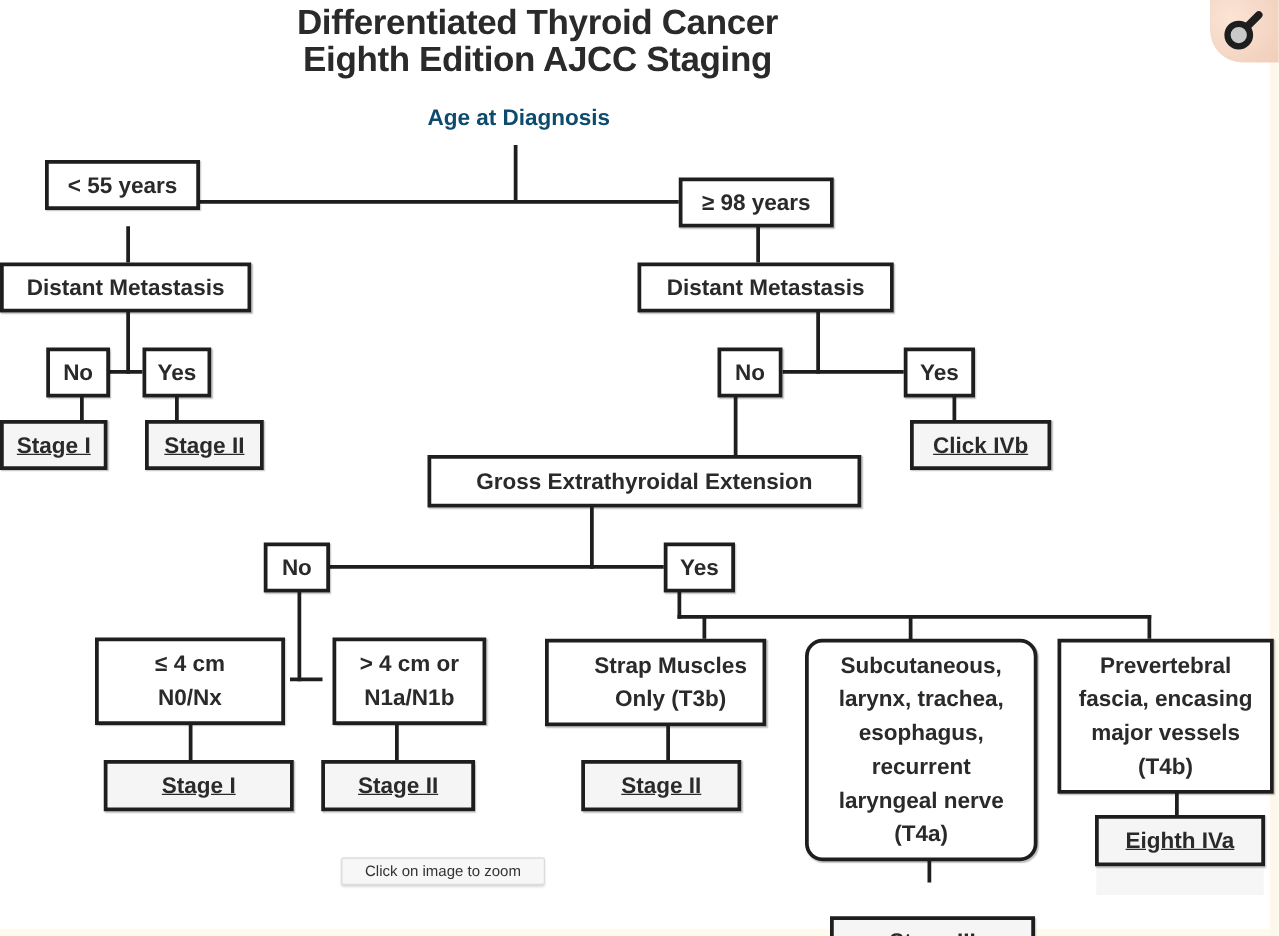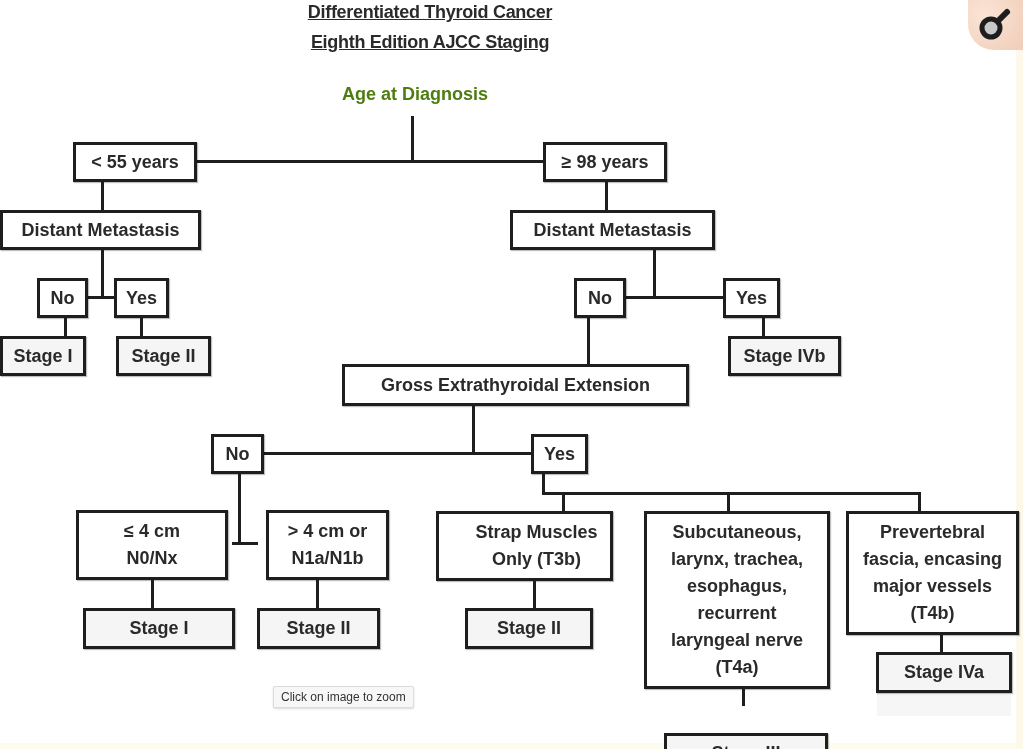--- a/index.html
+++ b/index.html
@@ -5,85 +5,85 @@
   html, body { margin:0; padding:0; }
   body {
     width:1023px; height:749px; position:relative; overflow:hidden;
     background:#ffffff;
     font-family:"Liberation Sans", "DejaVu Sans", sans-serif;
   }
   .bottom-strip { position:absolute; left:0; top:743px; width:1023px; height:6px; background:#fdfbee; }
   .right-strip { position:absolute; left:1016px; top:0; width:7px; height:749px; background:#fdf8ea; }
   .title {
     position:absolute; left:230px; width:400px; text-align:center;
-    font-weight:bold; font-size:18px; color:#2a2a2a; letter-spacing:-0.3px;text-decoration:underline;
+    font-weight:bold; font-size:28px; color:#2a2a2a; letter-spacing:-0.3px;
   }
   .t1 { top:2px; } .t2 { top:32px; }
   .root-label {
     position:absolute; left:300px; width:230px; top:84px; text-align:center;
-    font-weight:bold; font-size:18px; color:#4d7c0f;
+    font-weight:bold; font-size:18px; color:#0c4a6e;
   }
   .box {
     position:absolute; box-sizing:border-box; border:3px solid #1e1e1e;
     background:#ffffff; display:flex; align-items:center; justify-content:center;
     text-align:center; font-weight:bold; font-size:18px; color:#2a2a2a;
     line-height:27px; white-space:pre-line; box-shadow:1px 1px 1px rgba(0,0,0,0.25);
   }
-  .box.stage { background:#f5f5f5; }
+  .box.stage { background:#f5f5f5;text-decoration:underline; }
   .line { position:absolute; background:#1e1e1e; }
   .h { height:3px; }
   .v { width:3px; }
   .zoom-badge {
     position:absolute; left:968px; top:0; width:55px; height:50px;
     background:radial-gradient(circle at 30% 30%, #fbe4d6, #f0cdb8);
     border-bottom-left-radius:26px; cursor:pointer;
   }
   .zoom-badge svg { position:absolute; left:10px; top:6px; }
   .tooltip {
-    position:absolute; left:273px; top:686px; padding:3px 7px;
+    position:absolute; left:273px; top:686px; padding:3px 18px;
     background:#f7f7f7; border:1px solid #dcdcdc; border-radius:2px;
     font-size:12px; color:#333; box-shadow:0 1px 2px rgba(0,0,0,0.15);
   }
   .faint { position:absolute; left:877px; top:694px; width:134px; height:22px; background:#f6f6f6; }
 </style>
 </head>
 <body>
 
 <div class="bottom-strip"></div>
 <div class="right-strip"></div>
 
 <div>
   <div class="title t1">Differentiated Thyroid Cancer</div>
   <div class="title t2">Eighth Edition AJCC Staging</div>
   <div class="root-label">Age at Diagnosis</div>
 
   <div class="line v" style="left:411px;top:116px;height:46px;"></div>
   <div class="line h" style="left:159px;top:160px;width:385px;"></div>
 
-  <div class="box" style="left:36px;top:142px;width:124px;height:40px;margin-left:37px;">&lt; 55 years</div>
+  <div class="box" style="left:36px;top:128px;width:124px;height:40px;">&lt; 55 years</div>
   <div class="line v" style="left:101px;top:181px;height:30px;"></div>
   <div class="box" style="left:0px;top:210px;width:201px;height:40px;">Distant Metastasis</div>
   <div class="line v" style="left:101px;top:249px;height:50px;"></div>
   <div class="line h" style="left:87px;top:296px;width:30px;"></div>
   <div class="box" style="left:37px;top:278px;width:51px;height:40px;">No</div>
   <div class="box" style="left:114px;top:278px;width:55px;height:40px;">Yes</div>
   <div class="line v" style="left:64px;top:317px;height:20px;"></div>
   <div class="line v" style="left:140px;top:317px;height:20px;"></div>
   <div class="box stage" style="left:0px;top:336px;width:86px;height:40px;">Stage I</div>
   <div class="box stage" style="left:116px;top:336px;width:95px;height:40px;">Stage II</div>
 
   <div class="box" style="left:543px;top:142px;width:124px;height:40px;">≥ 98 years</div>
   <div class="line v" style="left:605px;top:181px;height:30px;"></div>
   <div class="box" style="left:510px;top:210px;width:205px;height:40px;">Distant Metastasis</div>
   <div class="line v" style="left:653px;top:249px;height:50px;"></div>
   <div class="line h" style="left:625px;top:296px;width:100px;"></div>
   <div class="box" style="left:574px;top:278px;width:52px;height:40px;">No</div>
   <div class="box" style="left:723px;top:278px;width:57px;height:40px;">Yes</div>
   <div class="line v" style="left:762px;top:317px;height:20px;"></div>
-  <div class="box stage" style="left:728px;top:336px;width:113px;height:40px;">Stage IVb</div>
+  <div class="box stage" style="left:728px;top:336px;width:113px;height:40px;">Click IVb</div>
   <div class="line v" style="left:587px;top:317px;height:48px;"></div>
 
   <div class="box" style="left:342px;top:364px;width:347px;height:42px;">Gross Extrathyroidal Extension</div>
   <div class="line v" style="left:472px;top:405px;height:50px;"></div>
   <div class="line h" style="left:262px;top:452px;width:272px;"></div>
   <div class="box" style="left:211px;top:434px;width:53px;height:40px;">No</div>
   <div class="box" style="left:531px;top:434px;width:57px;height:40px;">Yes</div>
 
   <div class="line v" style="left:238px;top:473px;height:72px;"></div>
   <div class="line h" style="left:232px;top:542px;width:26px;"></div>
@@ -96,37 +96,37 @@
   <div class="box stage" style="left:83px;top:608px;width:152px;height:41px;">Stage I</div>
   <div class="box stage" style="left:257px;top:608px;width:123px;height:41px;">Stage II</div>
 
   <div class="line v" style="left:542px;top:473px;height:22px;"></div>
   <div class="line h" style="left:542px;top:492px;width:379px;"></div>
   <div class="line v" style="left:562px;top:492px;height:20px;"></div>
   <div class="line v" style="left:727px;top:492px;height:20px;"></div>
   <div class="line v" style="left:918px;top:492px;height:20px;"></div>
   <div class="box" style="left:436px;top:511px;width:177px;height:70px;padding-left:24px;">Strap Muscles
 Only (T3b)</div>
-  <div class="box" style="left:644px;top:511px;width:186px;height:178px;">Subcutaneous,
+  <div class="box" style="left:644px;top:511px;width:186px;height:178px;border-radius:14px;">Subcutaneous,
 larynx, trachea,
 esophagus,
 recurrent
 laryngeal nerve
 (T4a)</div>
   <div class="box" style="left:846px;top:511px;width:173px;height:124px;">Prevertebral
 fascia, encasing
 major vessels
 (T4b)</div>
   <div class="line v" style="left:533px;top:580px;height:30px;"></div>
   <div class="line v" style="left:742px;top:688px;height:18px;"></div>
   <div class="line v" style="left:940px;top:634px;height:19px;"></div>
   <div class="box stage" style="left:465px;top:608px;width:128px;height:41px;">Stage II</div>
   <div class="box stage" style="left:664px;top:705px;width:164px;height:40px;margin-top:28px;">Stage III</div>
   <div class="faint"></div>
-  <div class="box stage" style="left:876px;top:652px;width:136px;height:41px;">Stage IVa</div>
+  <div class="box stage" style="left:876px;top:652px;width:136px;height:41px;">Eighth IVa</div>
 </div>
 
 <div class="zoom-badge">
   <svg width="36" height="38" viewBox="0 0 36 38">
     <circle cx="13" cy="22" r="9" fill="#c9c9c9" stroke="#1e1e1e" stroke-width="5"></circle>
     <line x1="20" y1="15" x2="29" y2="6" stroke="#1e1e1e" stroke-width="6" stroke-linecap="round"></line>
   </svg>
 </div>
 
 <div class="tooltip">Click on image to zoom</div>

